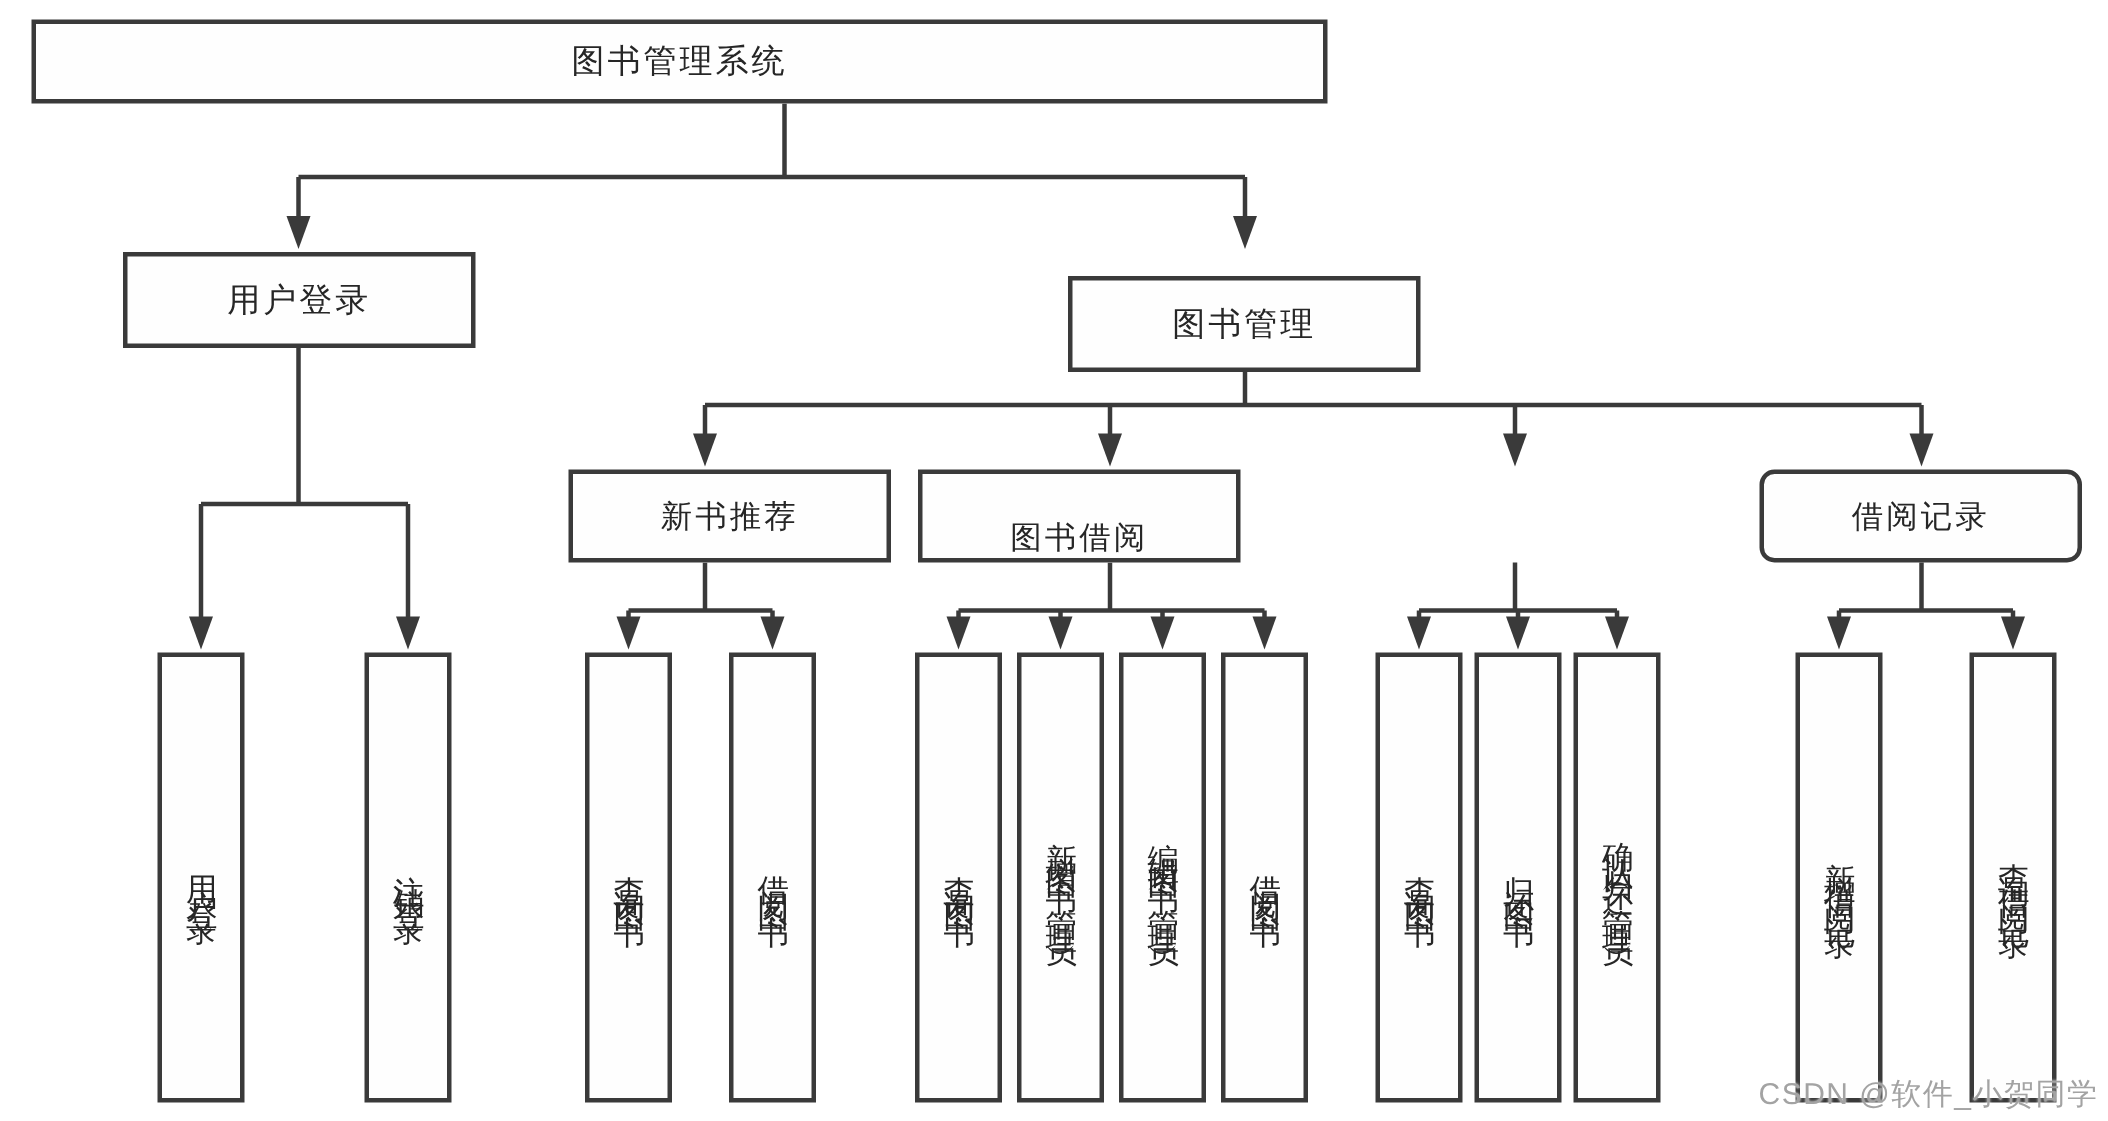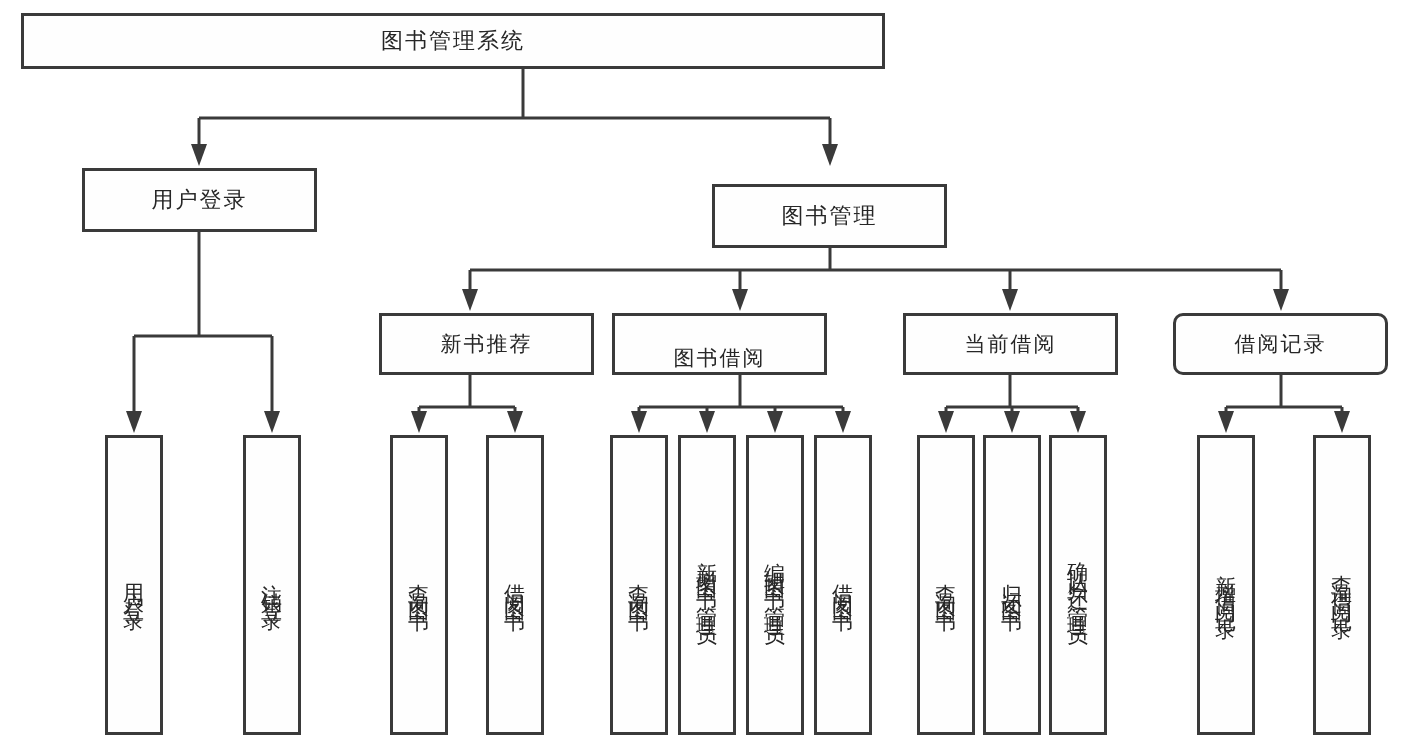--- a/index.html
+++ b/index.html
@@ -154,23 +154,20 @@
   <div class="node node-l2 node-h" style="left:712px;margin-top:16px;">
     <span>图书管理</span>
   </div>
 
   <div class="node node-l3 node-h" style="left:363px;margin-left:16px;">
     <span>新书推荐</span>
   </div>
   <div class="node node-l3 node-h" style="left:612px;align-items:flex-end;">
     <span>图书借阅</span>
   </div>
-  <div class="node node-l3 node-h" style="left:903px;">
-    <span>当前借阅</span>
-  </div>
   <div class="node node-l3 node-h" style="left:1173px;border-radius:10px;">
     <span>借阅记录</span>
   </div>
 
   <div class="node leaf" style="left:105px;">
     <span class="vtext">用户登录</span>
   </div>
   <div class="node leaf" style="left:243px;">
     <span class="vtext">注销登录</span>
   </div>
@@ -205,14 +202,15 @@
     <span class="vtext">确认归还（管理员）</span>
   </div>
 
   <div class="node leaf" style="left:1197px;">
     <span class="vtext">新增借阅记录</span>
   </div>
   <div class="node leaf" style="left:1313px;">
     <span class="vtext">查询借阅记录</span>
   </div>
 
+  <div class="watermark">CSDN @软件_小贺同学</div>
 
 </div>
 
 </body></html>

